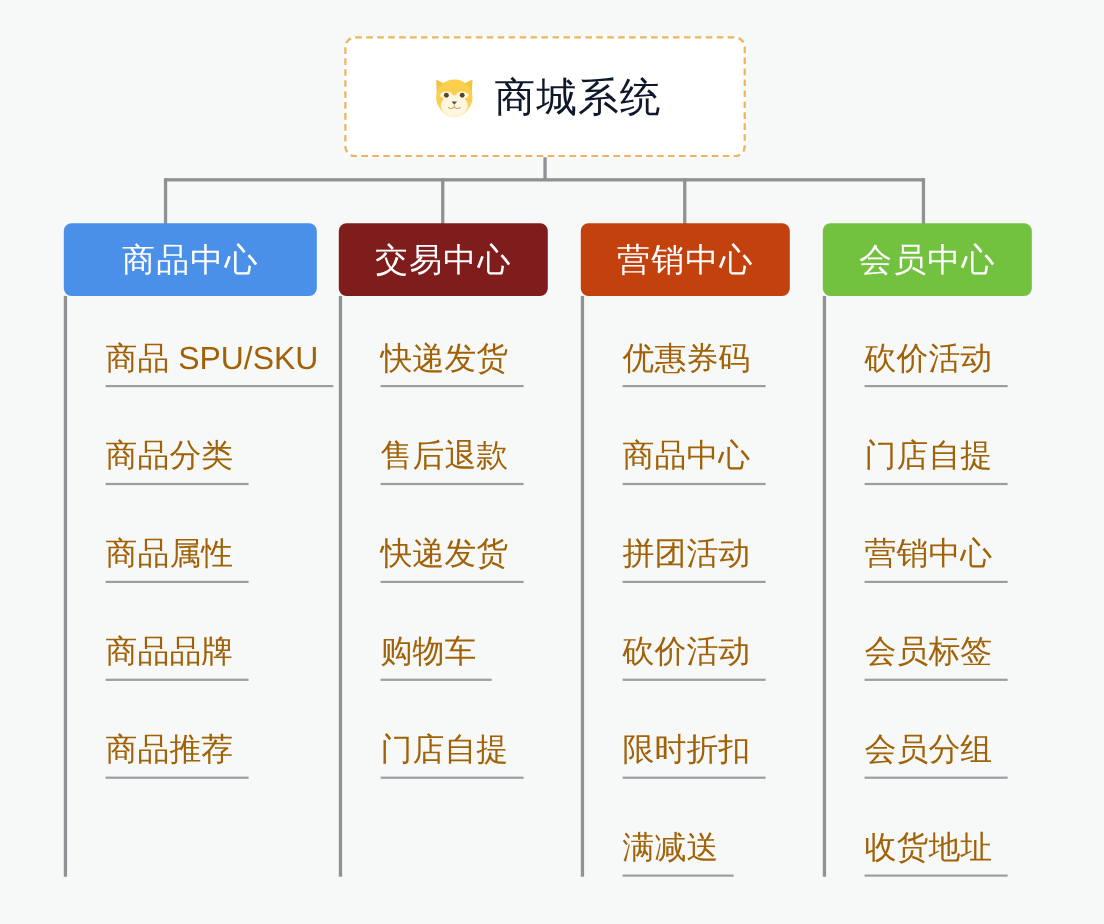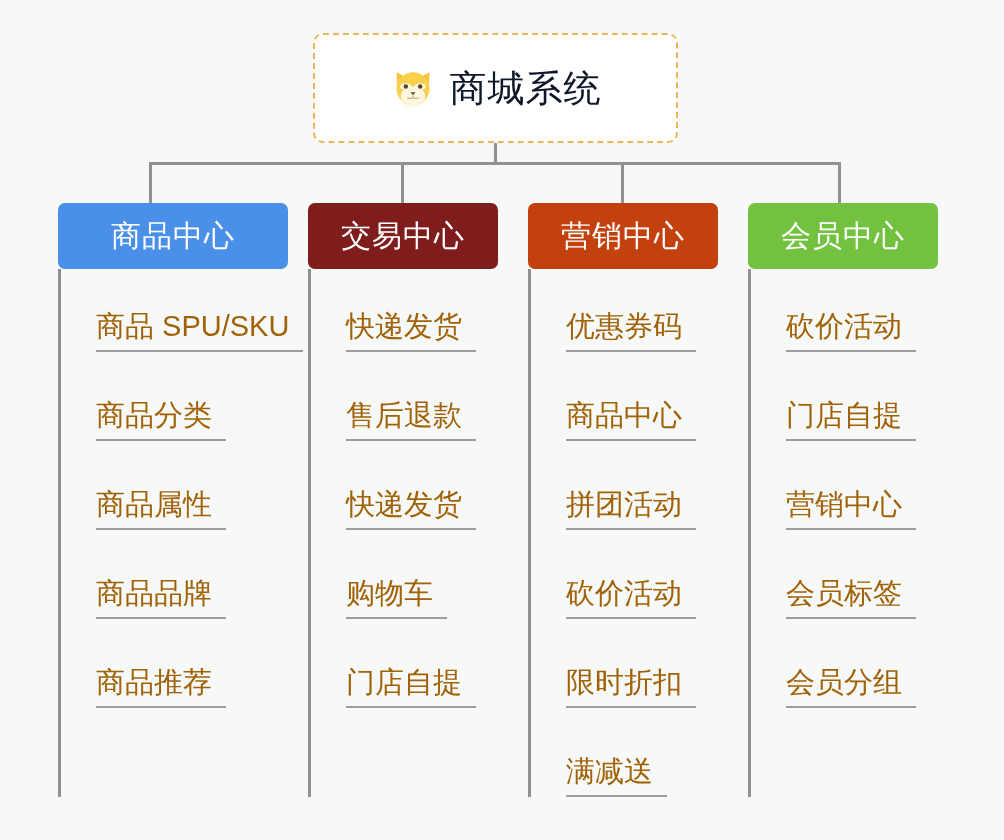--- a/index.html
+++ b/index.html
@@ -238,16 +238,19 @@
       </div>
       <div class="leaf-item">
         <span class="leaf-label">营销中心</span>
       </div>
       <div class="leaf-item">
         <span class="leaf-label">会员标签</span>
       </div>
       <div class="leaf-item">
         <span class="leaf-label">会员分组</span>
       </div>
+      <div class="leaf-item">
+        <span class="leaf-label">收货地址</span>
+      </div>
     </div>
   </div>
 
 </div>
 
 </body></html>

